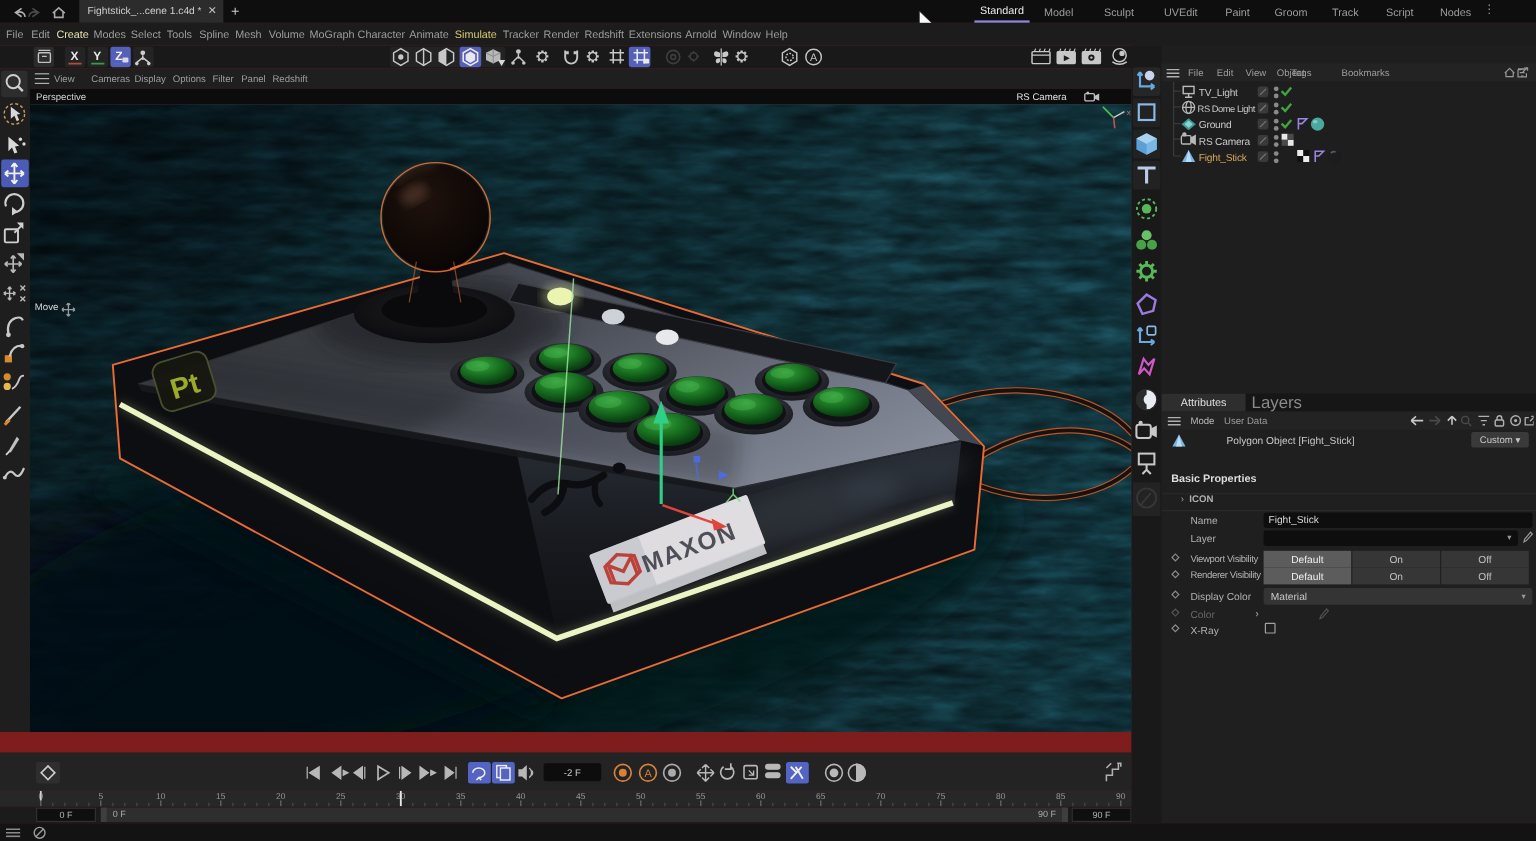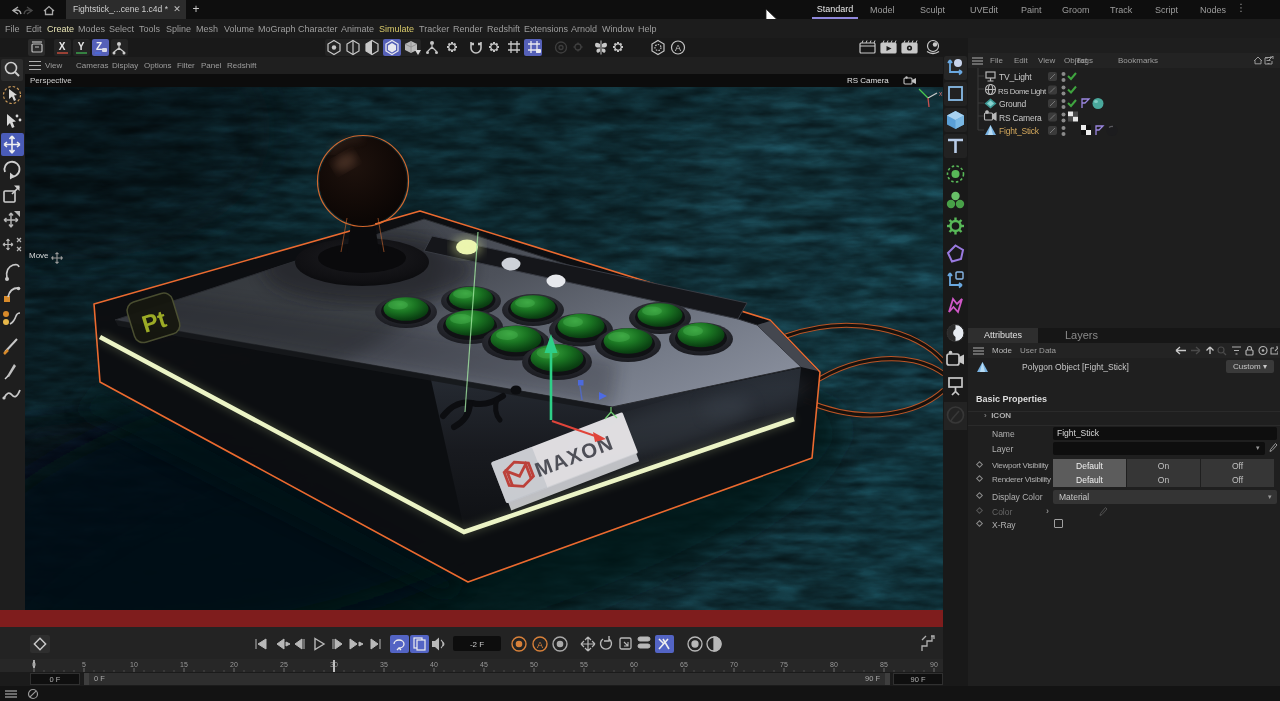--- a/index.html
+++ b/index.html
@@ -910,21 +910,21 @@
      <circle cx="144" cy="7.5" r="5.5" fill="#1c1c1e"></circle>
               <path d="M141 4.5 a5 5 0 0 1 4 -1" stroke="#5a5a5e" stroke-width="1.4" fill="none"></path>
     </g>
    </svg>
   </div>
  </div>
 
  <div class="abs" id="attrs" style="left:25px;top:290px;width:312px;height:358px;background:#1f1f1f;">
   <div class="abs" style="left:0;top:0;width:312px;height:15px;background:#161616;">
    <div class="abs" style="left:0;top:0;width:70px;height:15px;background:#2e2e2e;color:#e0e0e0;font-size:9px;text-align:center;line-height:15px;">Attributes</div>
-   <div class="abs" style="left:84px;top:0;width:46px;height:15px;color:#8a8a8a;font-size:11px;text-align:right;line-height:15px;">Layers</div>
+   <div class="abs" style="left:73px;top:0;width:46px;height:15px;color:#8a8a8a;font-size:14px;text-align:center;line-height:15px;">Layers</div>
   </div>
   <div class="abs" style="left:0;top:15px;width:312px;height:15px;background:#232323;">
    <svg class="abs" style="left:5px;top:4px;" width="11" height="8">
             <path d="M0 1 H11 M0 4 H11 M0 7 H11" stroke="#b0b0b0" stroke-width="1.2"></path>
           </svg>
    <div class="abs t8" style="left:24px;top:3px;color:#b8b8b8;">Mode</div>
    <div class="abs t8" style="left:52px;top:3px;">User Data</div>
    <svg class="abs" style="left:206px;top:2px;" width="104" height="11" viewBox="0 0 104 11">
     <path d="M2 5.5 H12 M2 5.5 L6 2 M2 5.5 L6 9" stroke="#c8c8c8" stroke-width="1.3" fill="none"></path>
     <path d="M17 5.5 H26 M26 5.5 L22 2 M26 5.5 L22 9" stroke="#4a4a4a" stroke-width="1.3" fill="none"></path>

